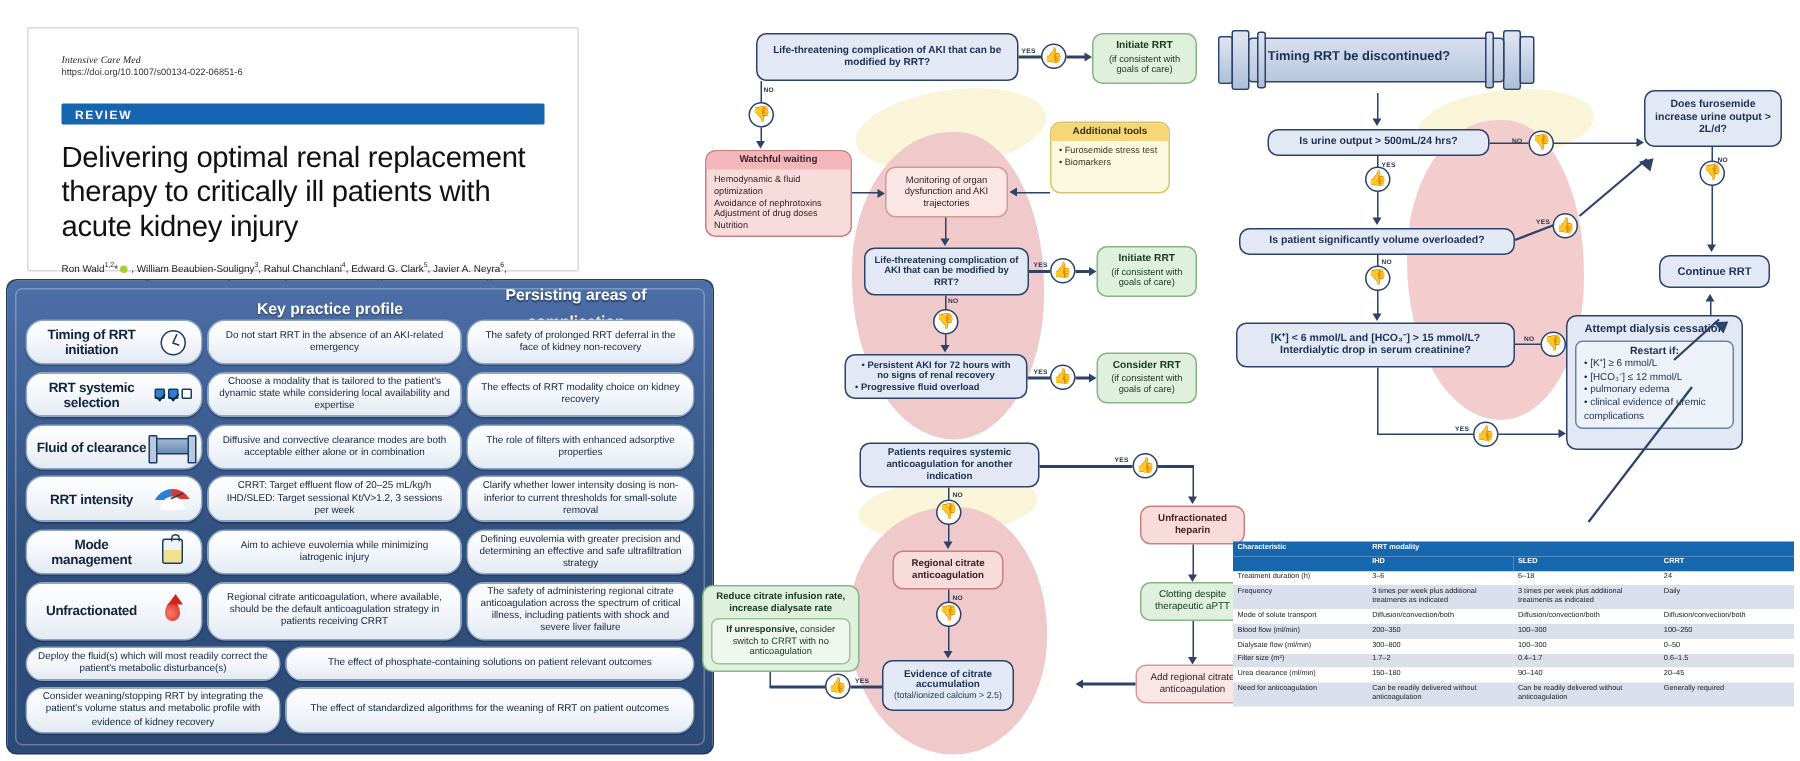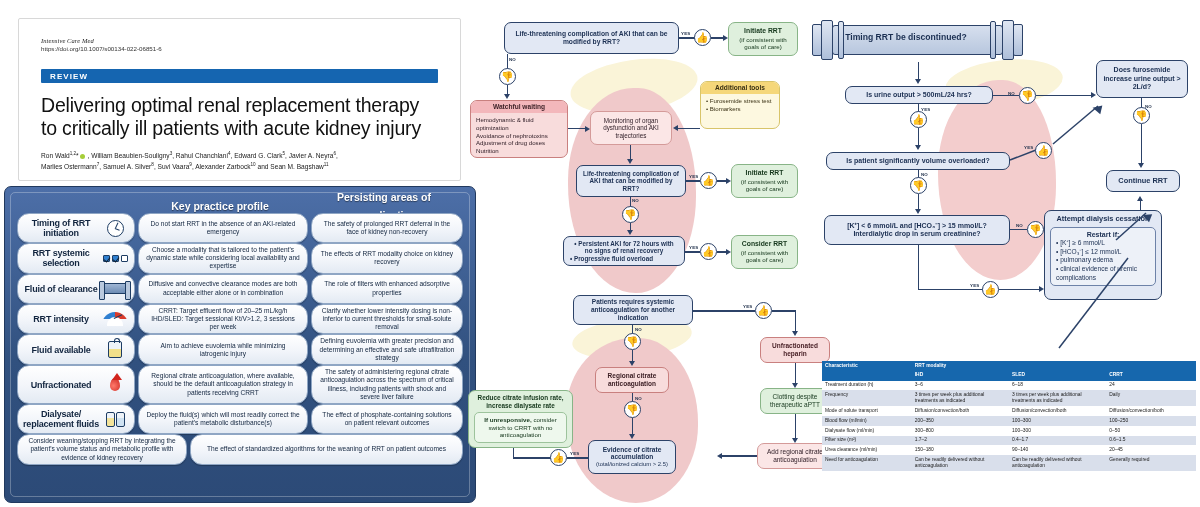--- a/index.html
+++ b/index.html
@@ -4,21 +4,21 @@
 <style>
   * { box-sizing: border-box; margin:0; padding:0; }
   body {
     width:1200px; height:507px; background:#ffffff; overflow:hidden;
     font-family:"Liberation Sans", sans-serif; position:relative;
   }
   .stage { position:relative; width:1200px; height:507px; }
 
   
   #paper-panel {
-    position:absolute; left:18px; top:18px; width:443px; height:163px;
+    position:absolute; left:18px; top:18px; width:368px; height:163px;
     background:#fff; border:1px solid #d8d8d8; border-radius:2px;
     padding:18px 22px 0 22px;
   }
   .journal { font-family:"Liberation Serif", serif; font-style:italic; font-size:6.5px; color:#222; letter-spacing:.1px;}
   .doi { font-size:6.2px; color:#333; margin-top:1px; }
   .review-bar {
     margin-top:17px; height:14px; background:#1565b0; border-radius:1px;
     display:flex; align-items:center; padding-left:9px;
   }
   .review-bar span { color:#fff; font-size:8px; font-weight:bold; letter-spacing:1.1px; }
@@ -39,21 +39,21 @@
   }
   #kpp-inner { width:100%; height:100%; border:1px solid rgba(255,255,255,.28); border-radius:5px;
                padding:3px 6px 5px 6px; display:flex; flex-direction:column; }
   .kpp-head { display:flex; height:17px; align-items:center; }
   .kpp-head .c0 { width:118px; }
   .kpp-head .c1 { width:170px; text-align:center; }
   .kpp-head .c2 { flex:1; text-align:center; }
   .kpp-head .c1 span,.kpp-head .c2 span {
     color:#ffffff; font-size:10.5px; font-weight:bold; text-shadow:0 1px 1px rgba(0,0,0,.45);
   }
-  .kpp-rows { flex:1; display:flex; flex-direction:column; padding-bottom:2px;}
+  .kpp-rows { flex:1; display:flex; flex-direction:column; justify-content:space-between; padding-bottom:2px;}
   .kpp-row { display:flex; align-items:stretch; gap:3px; }
   .cell {
     background:linear-gradient(180deg,#ffffff 0%,#f2f5fa 55%,#e3eaf3 100%);
     border:1px solid #8fa6c4; border-radius:12px;
     display:flex; align-items:center; justify-content:center; text-align:center;
     color:#12253f; box-shadow:0 1px 1px rgba(0,0,0,.25);
   }
   .cell.k0 { width:118px; padding:2px 4px; justify-content:space-between; }
   .cell.k0 .lbl { flex:1; font-size:9px; font-weight:bold; line-height:1.12; letter-spacing:-.2px;}
   .cell.k1 { width:170px; padding:2px 7px; font-size:6.6px; line-height:1.25; }
@@ -203,50 +203,41 @@
             <div class="ic">
                 <div class="ic-gauge"></div>
               </div>
           </div>
           <div class="cell k1">CRRT: Target effluent flow of 20–25 mL/kg/h IHD/SLED: Target sessional Kt/V&gt;1.2, 3 sessions per week</div>
           <div class="cell k2">Clarify whether lower intensity dosing is non-inferior to current thresholds for small-solute removal</div>
         </div>
 
         <div class="kpp-row">
           <div class="cell k0">
-            <div class="lbl">Fluid available</div>
+            <div class="lbl">Mode management</div>
             <div class="ic">
                 <div class="ic-bagA"></div>
               </div>
           </div>
           <div class="cell k1">Aim to achieve euvolemia while minimizing iatrogenic injury</div>
           <div class="cell k2">Defining euvolemia with greater precision and determining an effective and safe ultrafiltration strategy</div>
         </div>
 
         <div class="kpp-row">
           <div class="cell k0">
             <div class="lbl">Unfractionated</div>
             <div class="ic">
                 <div class="ic-drop"></div>
               </div>
           </div>
           <div class="cell k1">Regional citrate anticoagulation, where available, should be the default anticoagulation strategy in patients receiving CRRT</div>
           <div class="cell k2">The safety of administering regional citrate anticoagulation across the spectrum of critical illness, including patients with shock and severe liver failure</div>
         </div>
 
         <div class="kpp-row">
-          <div class="cell k0">
-            <div class="lbl">Dialysate/ replacement fluids</div>
-            <div class="ic">
-                <div class="ic-bags">
-                  <i></i>
-                  <i></i>
-                </div>
-              </div>
-          </div>
           <div class="cell k1">Deploy the fluid(s) which will most readily correct the patient's metabolic disturbance(s)</div>
           <div class="cell k2">The effect of phosphate-containing solutions on patient relevant outcomes</div>
         </div>
 
         <div class="kpp-row">
           <div class="cell k1">Consider weaning/stopping RRT by integrating the patient's volume status and metabolic profile with evidence of kidney recovery</div>
           <div class="cell k2">The effect of standardized algorithms for the weaning of RRT on patient outcomes</div>
         </div>
 
       </div>

